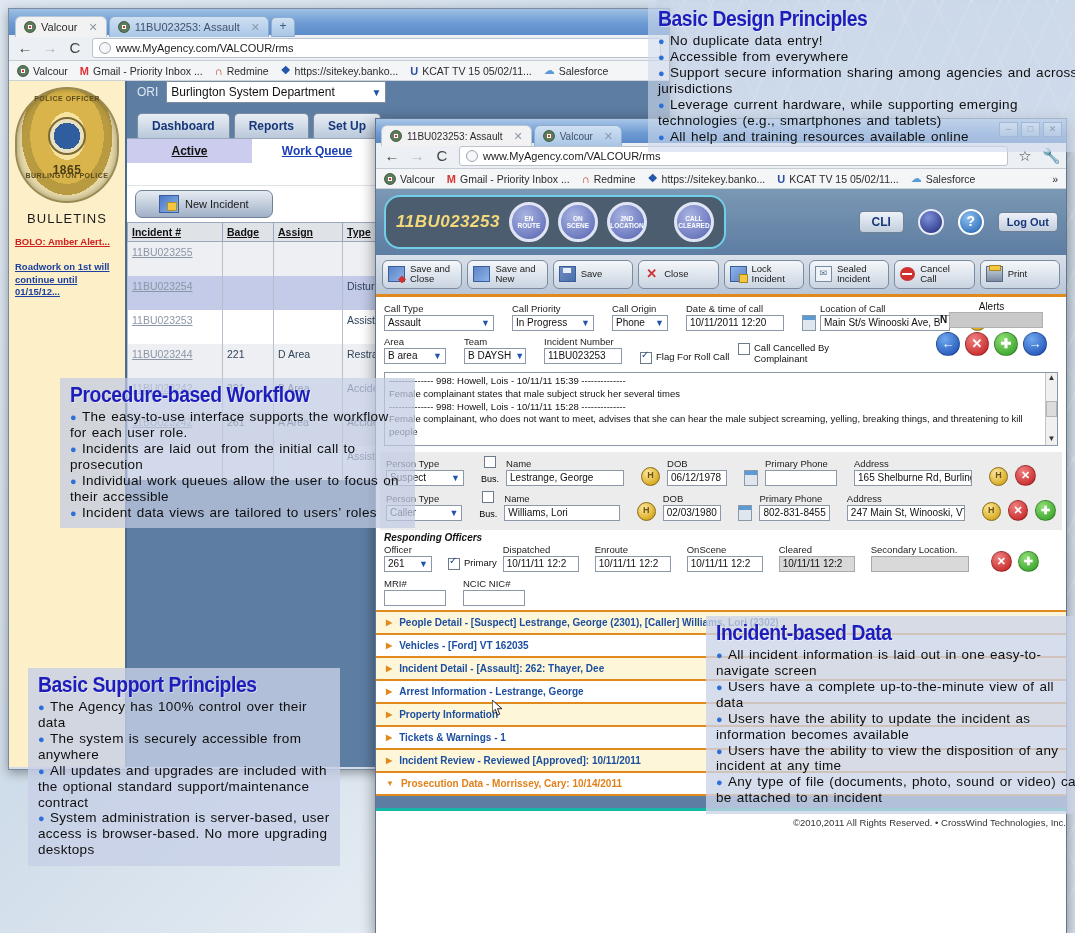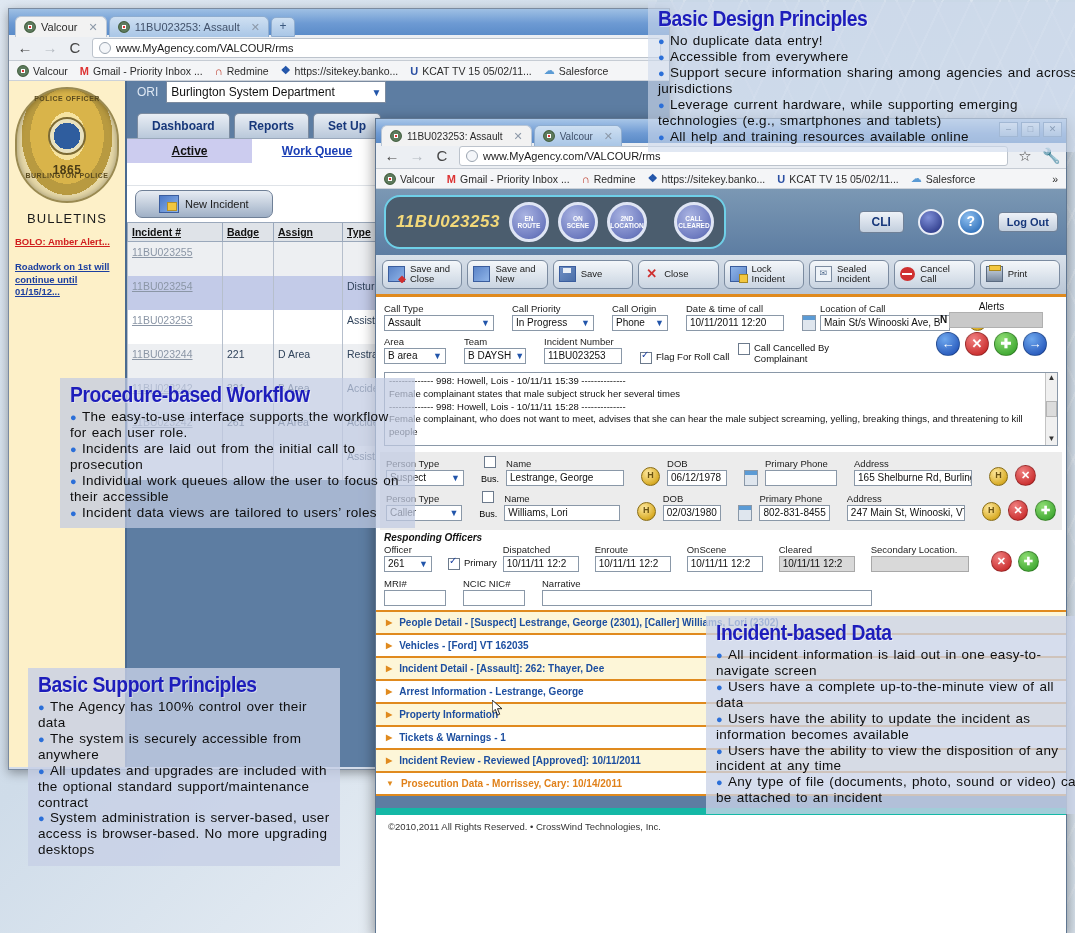--- a/index.html
+++ b/index.html
@@ -190,21 +190,21 @@
   .gray-in{background:#d9d9d9;border:1px solid #a8a8a8;}
   .mrirow{display:flex;align-items:flex-end;gap:7px;padding:6px 8px 4px 8px;}
   .accordion{border-top:2px solid #e08a1e;}
   .acc{display:flex;align-items:center;gap:7px;padding:5px 10px;font-size:10px;font-weight:bold;
      color:#1d4fa0;border-bottom:2px solid #e08a1e;}
   .acc.y{background:#fdf6d8;}
   .acc.w{background:#fff;}
   .acc .tri{color:#e08a1e;font-size:8px;}
   .acc.last{color:#e0811a;}
   .footer2{background:#5d7da2;height:12px;}
-  .copyright{background:#fff;text-align:left;font-size:9.5px;color:#333;padding:6px 12px;border-top:7px solid #14b8a6;}
+  .copyright{background:#fff;text-align:right;font-size:9.5px;color:#333;padding:6px 0;border-top:3px solid #14b8a6;}
 
   
   .callout{position:absolute;padding:4px 10px 8px 10px;color:#111;}
   .callout h3{margin:0 0 1px 0;font-size:22px;color:#1d1dbb;letter-spacing:-.5px;
      font-family:"Liberation Sans", sans-serif;font-weight:bold;
      transform:scaleX(.88);transform-origin:left center;text-shadow:1px 1px 0 rgba(255,255,255,.45);}
   .callout ul{list-style:none;margin:0;padding:0;}
   .callout li{font-size:13.5px;line-height:1.18;color:#0e0e0e;margin-bottom:0px;
      letter-spacing:.3px;word-spacing:1px;}
   .callout li:before{content:"●";color:#2b6fd8;font-size:11px;margin-right:5px;}
@@ -718,26 +718,20 @@
           <div class="fin">
               <span></span>
             </div>
         </div>
         <div class="fgroup" style="width:62px">
           <span class="flab">NCIC NIC#</span>
           <div class="fin">
               <span></span>
             </div>
         </div>
-        <div class="fgroup" style="width:330px">
-          <span class="flab">Narrative</span>
-          <div class="fin">
-              <span></span>
-            </div>
-        </div>
       </div>
 
       <div class="accordion">
         <div class="acc y">
             <span class="tri">▶</span>
             <span>People Detail - [Suspect] Lestrange, George (2301), [Caller] Williams, Lori (2302)</span>
           </div>
         <div class="acc w">
             <span class="tri">▶</span>
             <span>Vehicles - [Ford] VT 162035</span>

